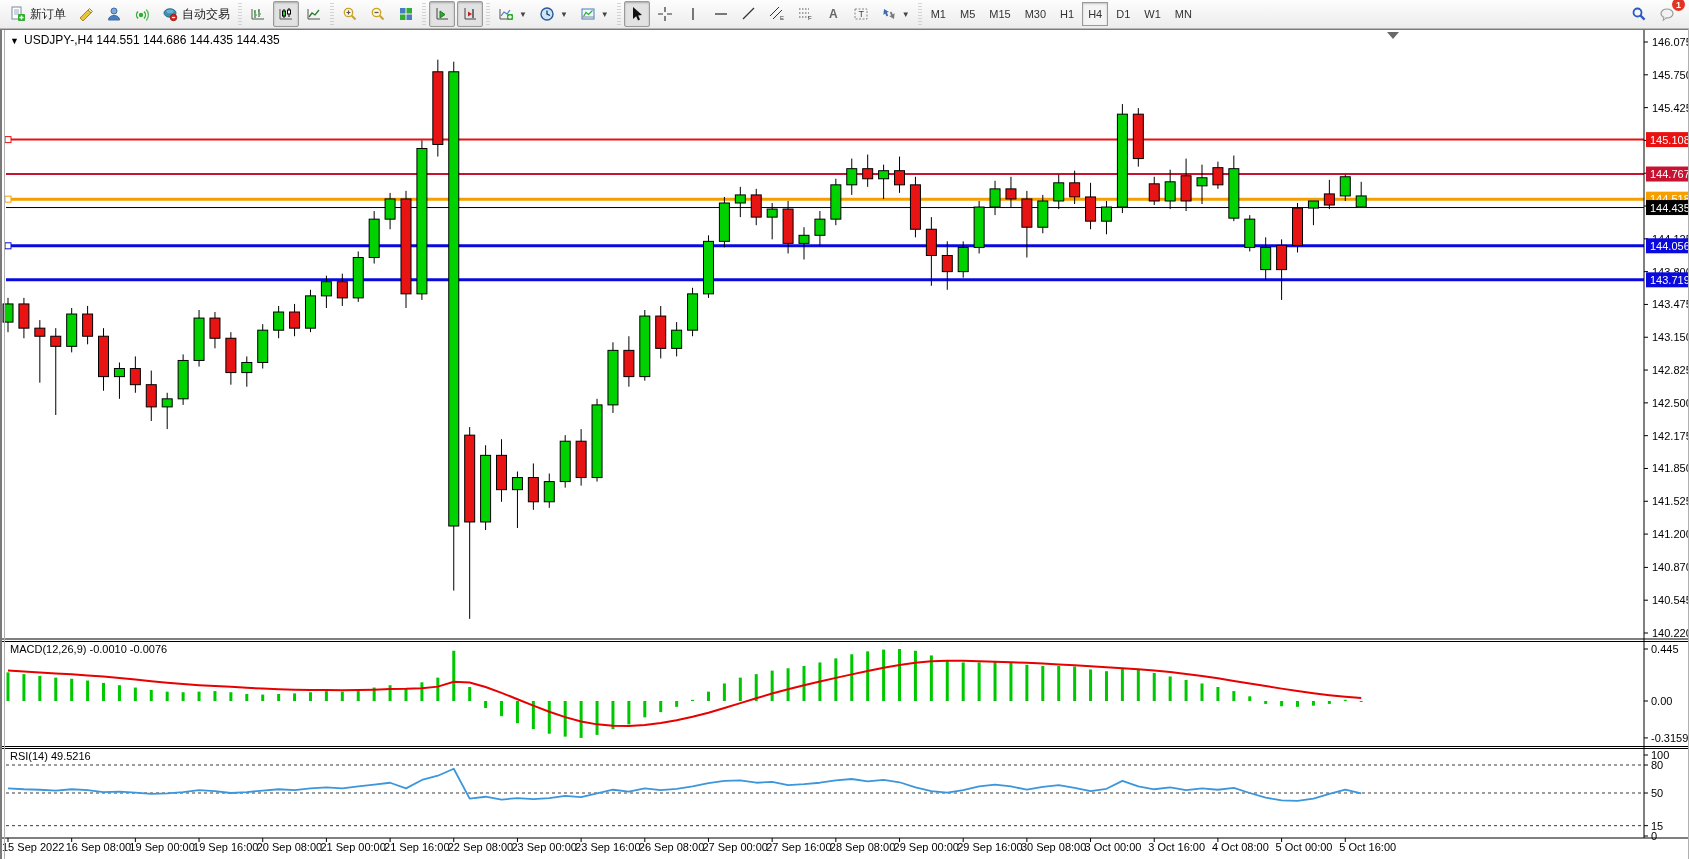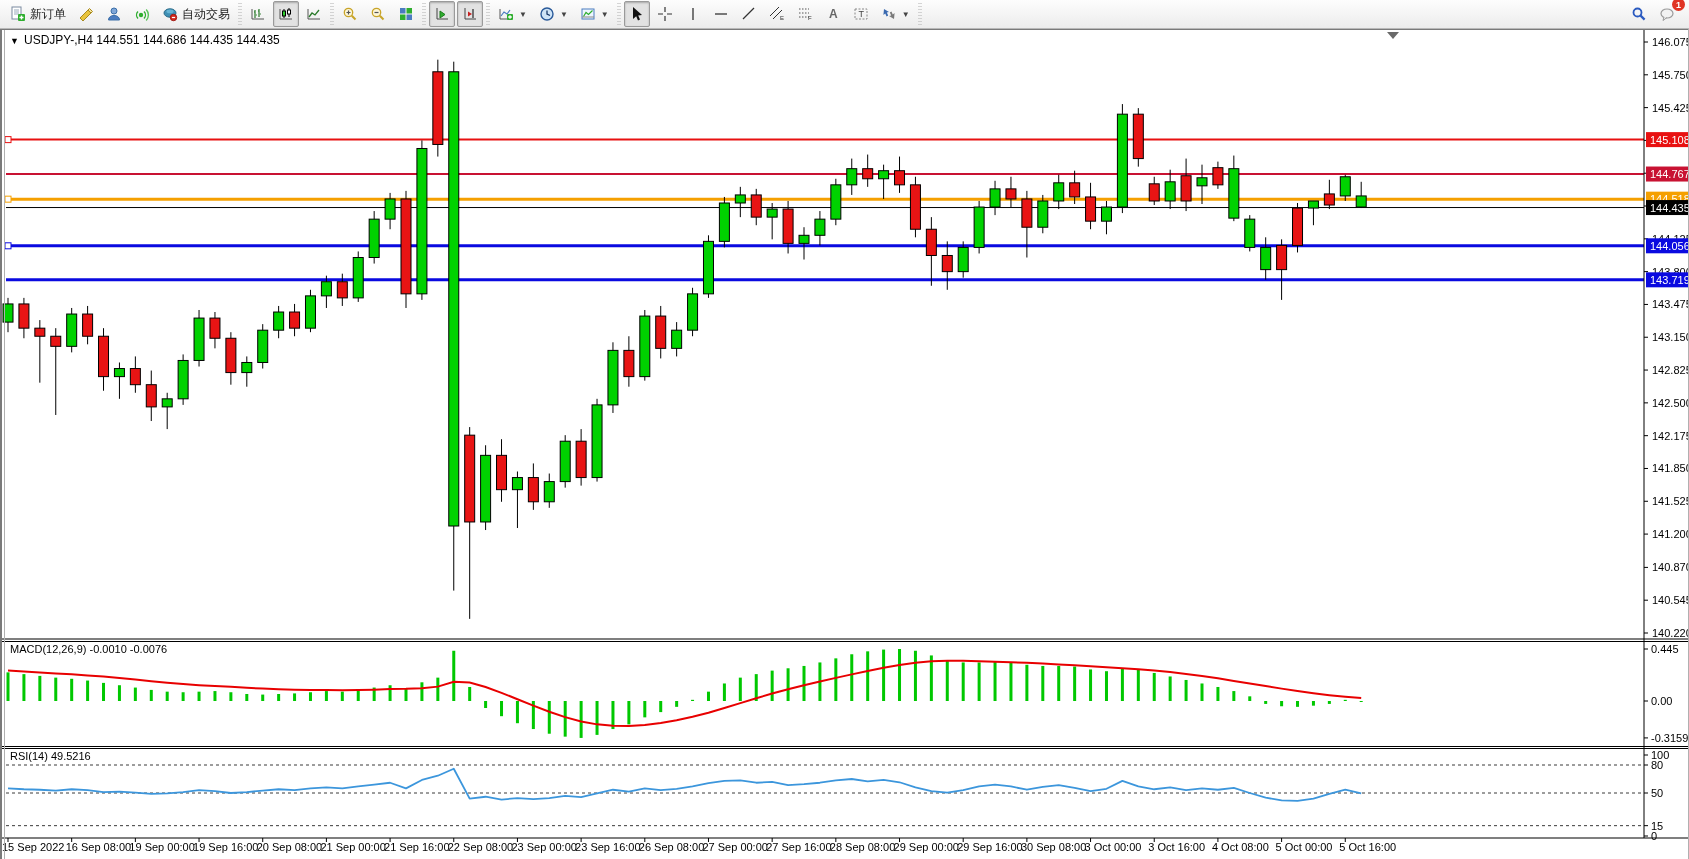--- a/index.html
+++ b/index.html
@@ -214,20 +214,21 @@
     <div class="tbtn">
       <svg class="tficon" viewBox="0 0 16 16">
           <path d="M3 3 l5 3 -2.2.6 1.4 3 -1.6.8 -1.4-3 -1.8 1.6Z" fill="#3a6ab0"></path>
           <path d="M13 13 l-5-3 2.2-.6 -1.4-3 1.6-.8 1.4 3 1.8-1.6Z" fill="#7a7a7a"></path>
         </svg>
       <span class="caret">▼</span>
     </div>
 
     <div class="grip"></div>
 
+    <div id="tf-group"><div class="tfbtn">M1</div><div class="tfbtn">M5</div><div class="tfbtn">M15</div><div class="tfbtn">M30</div><div class="tfbtn">H1</div><div class="tfbtn pressed">H4</div><div class="tfbtn">D1</div><div class="tfbtn">W1</div><div class="tfbtn">MN</div></div>
 
     <div id="right-icons">
       <div class="tbtn">
         <svg class="tficon" viewBox="0 0 16 16">
             <circle cx="6.5" cy="6.5" r="4" fill="none" stroke="#2a5ac0" stroke-width="1.8"></circle>
             <line x1="9.6" y1="9.6" x2="13.6" y2="13.6" stroke="#2a5ac0" stroke-width="2.2"></line>
           </svg>
       </div>
       <div class="tbtn" id="notif">
         <svg class="tficon" viewBox="0 0 16 16">

